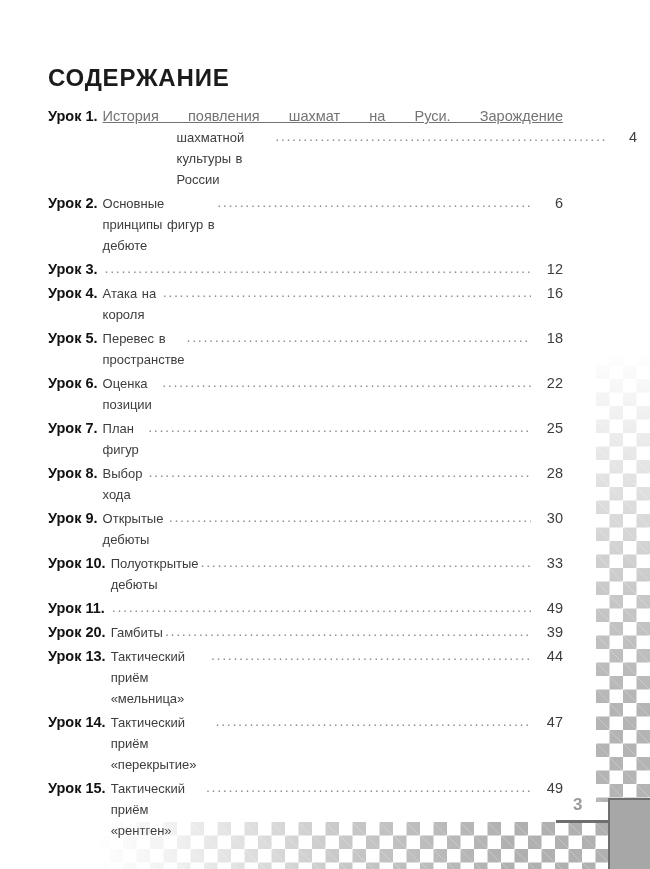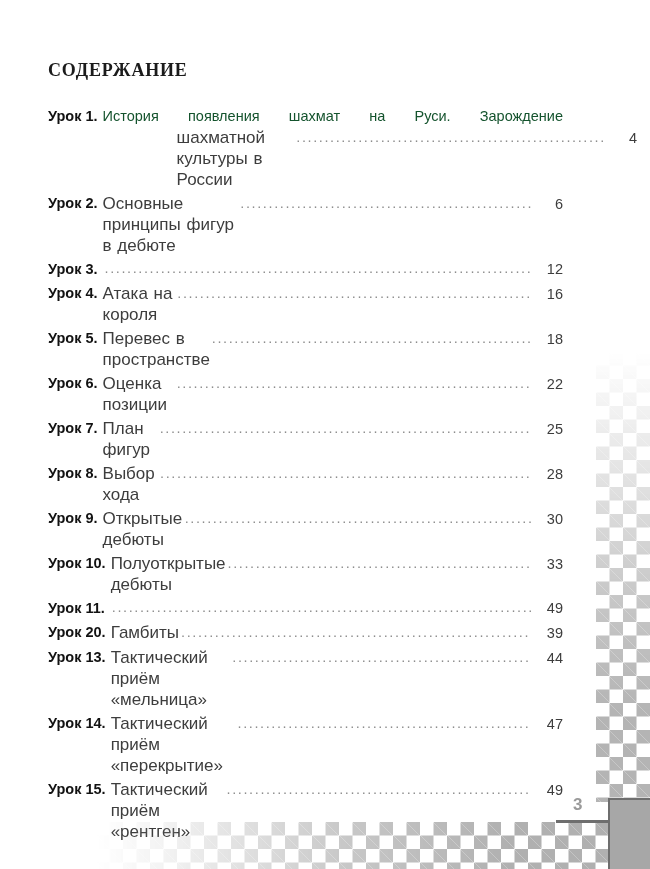--- a/index.html
+++ b/index.html
@@ -82,25 +82,24 @@
     font-weight: bold;
     color: #9a9a9a;
     letter-spacing: 0.5px;
   }
 
   
   .toc-title {
     position: absolute;
     left: 48px;
     top: 48px;
-    font-size: 18px;
+    font-size: 24px;
     font-weight: bold;
     color: #1b1b1b;
     letter-spacing: 0.8px;
-    font-family: Liberation Serif, serif;
   }
 
   
   .toc {
     position: absolute;
     left: 48px;
     top: 106px;
     width: 515px;
   }
 
@@ -125,21 +124,21 @@
     min-width: 0;
   }
 
   .toc-entry {
     display: flex;
     align-items: baseline;
     width: 100%;
   }
 
   .toc-text {
-    font-size: 17px;
+    font-size: 13px;
     color: #3d3d3d;
     line-height: 21px;
     text-align: justify;
     text-align-last: justify;
     word-spacing: 1px;
     flex: 0 1 auto;
   }
   .toc-text.nojustify {
     text-align: left;
     text-align-last: left;
@@ -163,25 +162,26 @@
     text-align: right;
     font-size: 14.5px;
     color: #3d3d3d;
     line-height: 21px;
     padding-left: 4px;
   }
 
   
   .toc-line-first {
     font-size: 14.5px;
-    color: #14532d;
+    color: #737373;
     line-height: 21px;
     text-align: justify;
     text-align-last: justify;
     width: 100%;
+    text-decoration: underline;
   }
 
   .toc-cont {
     padding-left: 74px;
   }
 </style>
 </head>
 <body>
 
 <div class="page">

